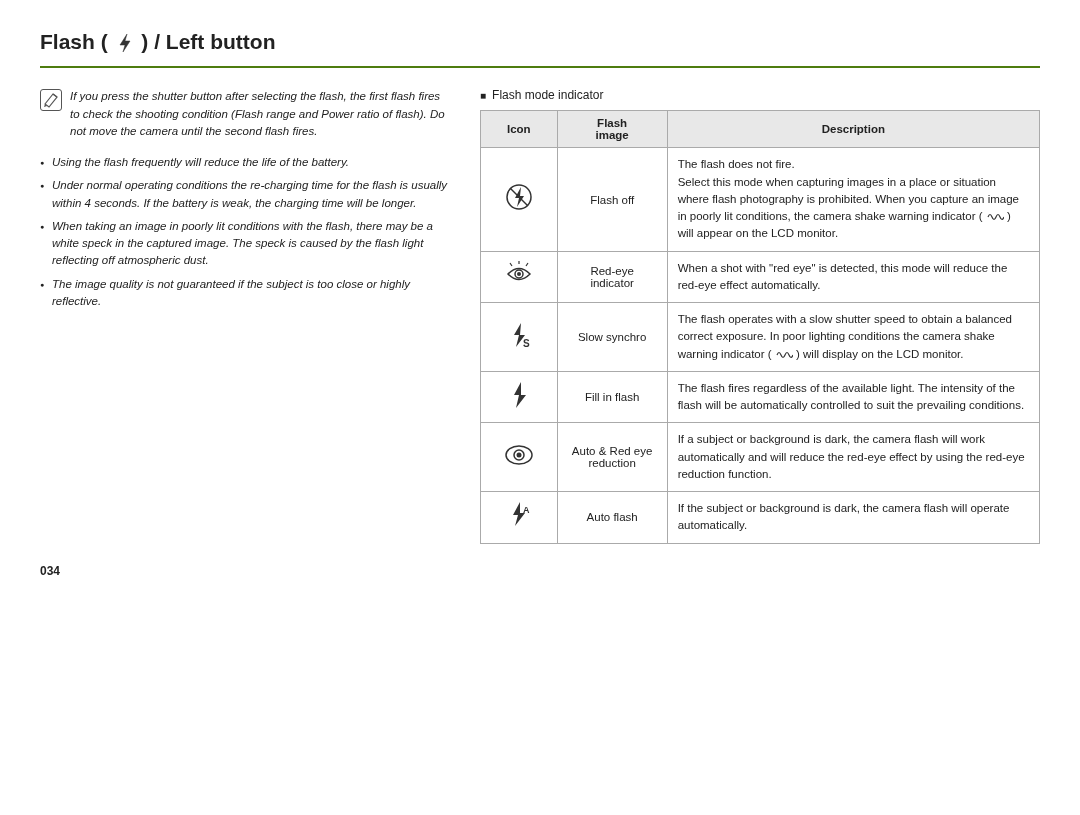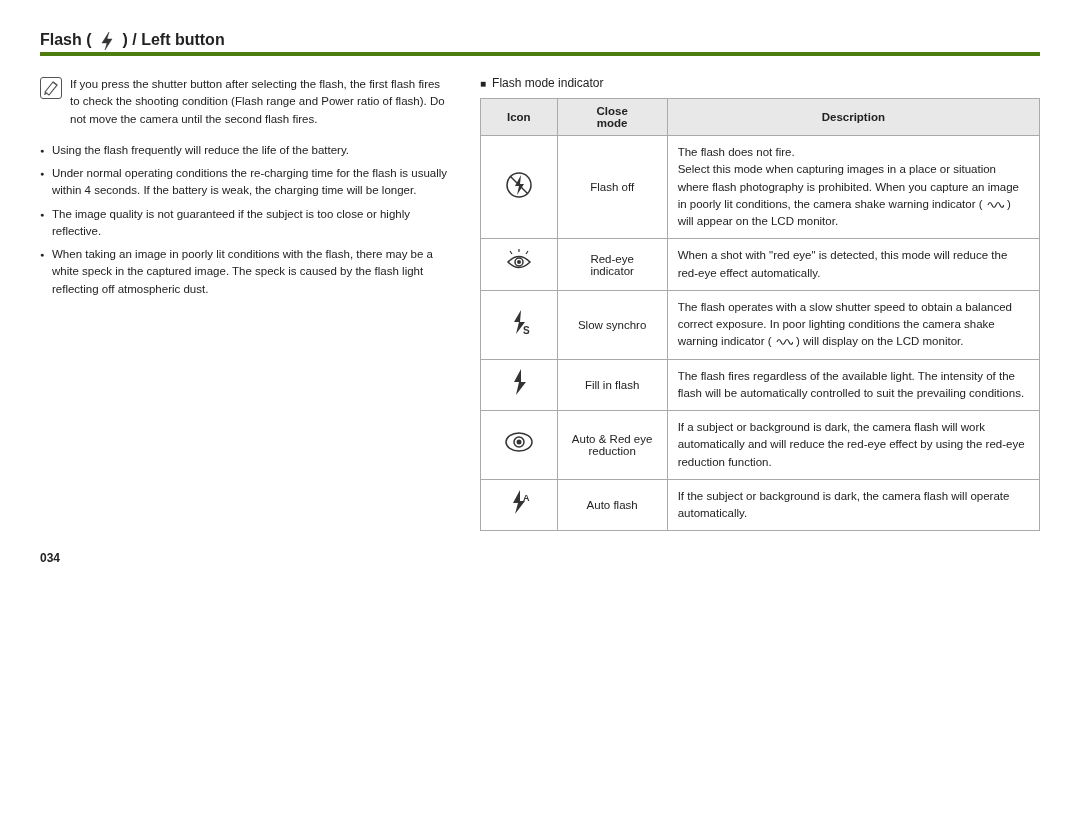--- a/index.html
+++ b/index.html
@@ -7,36 +7,37 @@
       background: #ffffff;
       font-family: Arial, sans-serif;
       font-size: 12px;
       color: #222;
       width: 1080px;
       min-height: 815px;
       padding: 30px 40px 20px 40px;
     }
 
     .page-title {
-      font-size: 16px;
+      font-size: 21px;
       font-weight: bold;
-      border-bottom: 4px solid #4d7c0f;
-      padding-bottom: 0;
+      border-bottom: 2px solid #4d7c0f;
+      padding-bottom: 12px;
       margin-bottom: 20px;
     }
 
     .main-content {
       display: flex;
       gap: 30px;
     }
 
     .left-column {
       flex: 1;
       font-size: 11.5px;
       line-height: 1.5;
+      font-style: italic;
     }
 
     .note-box {
       display: flex;
       gap: 8px;
       margin-bottom: 14px;
     }
 
     .note-icon {
       flex-shrink: 0;
@@ -152,33 +153,33 @@
           <path d="M10 2 L14 5" fill="none" stroke="#555" stroke-width="1.2"></path>
           <path d="M2 12 L1 15 L4 14 Z" fill="#555"></path>
         </svg>
       </div>
       <p>If you press the shutter button after selecting the flash, the first flash fires to check the shooting condition (Flash range and Power ratio of flash). Do not move the camera until the second flash fires.</p>
     </div>
 
     <ul class="bullet-list">
       <li>Using the flash frequently will reduce the life of the battery.</li>
       <li>Under normal operating conditions the re-charging time for the flash is usually within 4 seconds. If the battery is weak, the charging time will be longer.</li>
+      <li>When taking an image in poorly lit conditions with the flash, there may be a white speck in the captured image. The speck is caused by the flash light reflecting off atmospheric dust.</li>
       <li>The image quality is not guaranteed if the subject is too close or highly reflective.</li>
-      <li>When taking an image in poorly lit conditions with the flash, there may be a white speck in the captured image. The speck is caused by the flash light reflecting off atmospheric dust.</li>
     </ul>
   </div>
 
   <div class="right-column">
     <div class="flash-indicator-label">Flash mode indicator</div>
 
     <table>
       <thead>
         <tr>
           <th>Icon</th>
-          <th>Close mode</th>
+          <th>Flash image</th>
           <th>Description</th>
         </tr>
       </thead>
       <tbody>
 
         <tr>
           <td class="icon-cell">
             <svg width="28" height="28" viewBox="0 0 28 28">
               <circle cx="14" cy="14" r="12" fill="none" stroke="#333" stroke-width="1.5"></circle>
               <line x1="5" y1="5" x2="23" y2="23" stroke="#333" stroke-width="1.5"></line>

